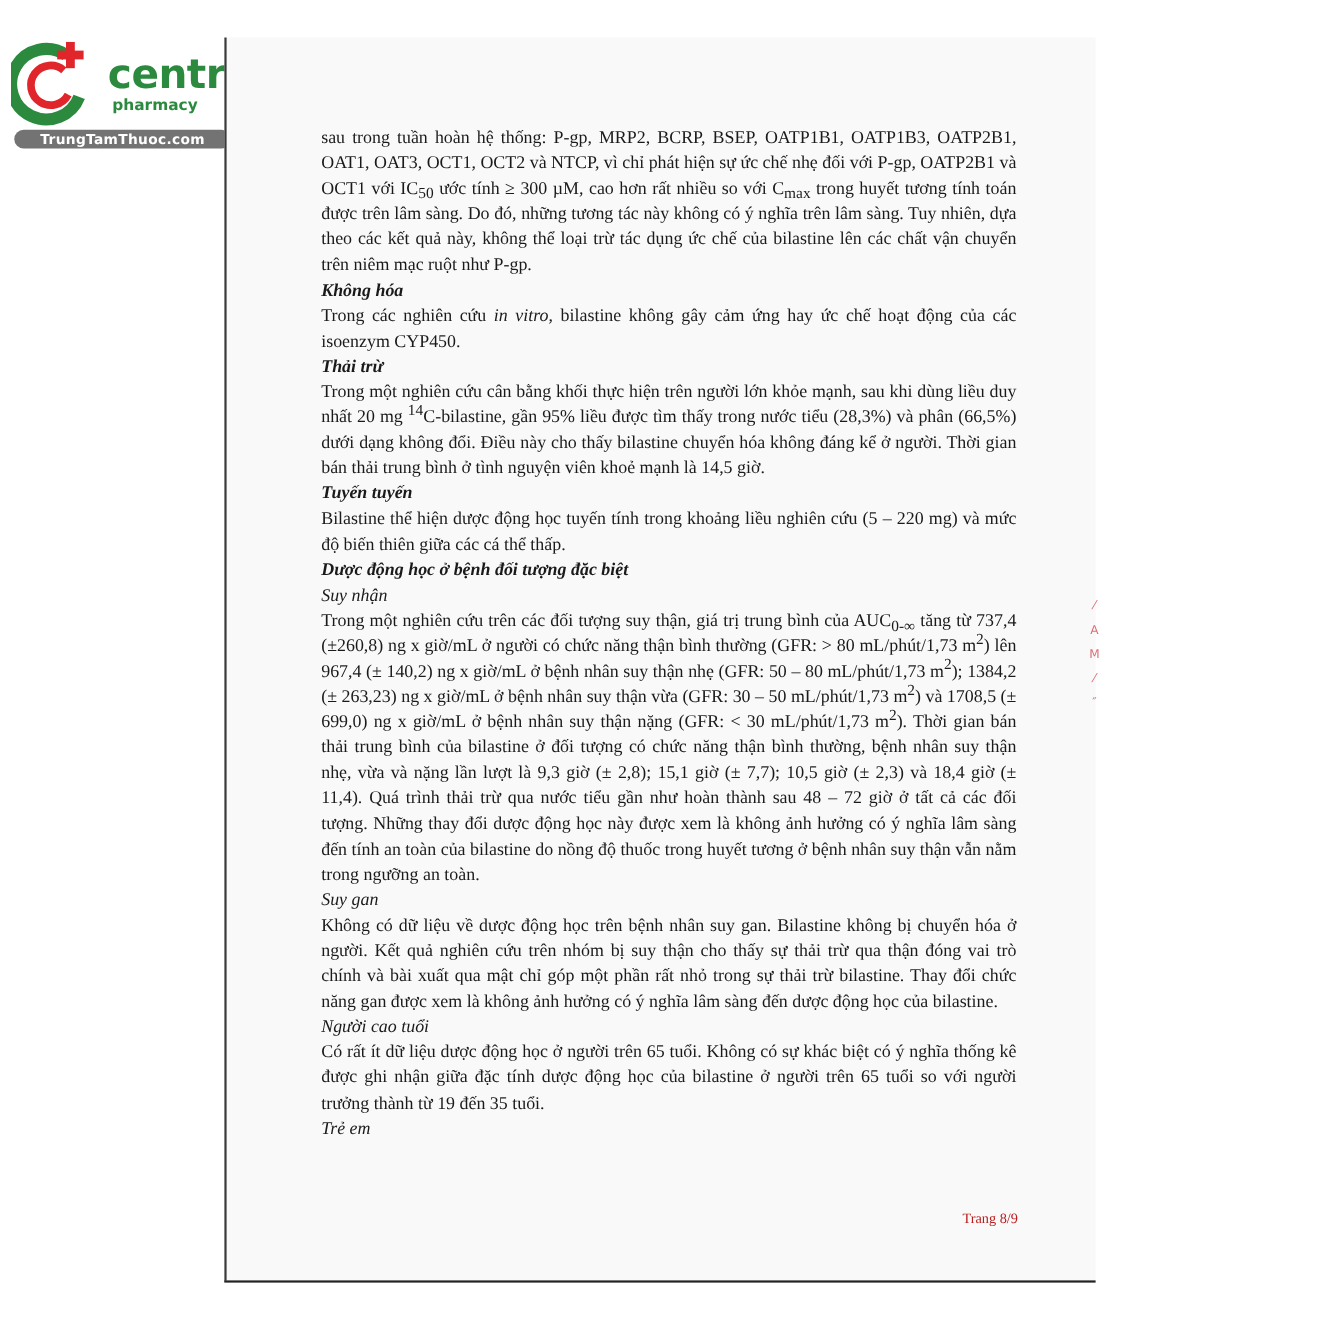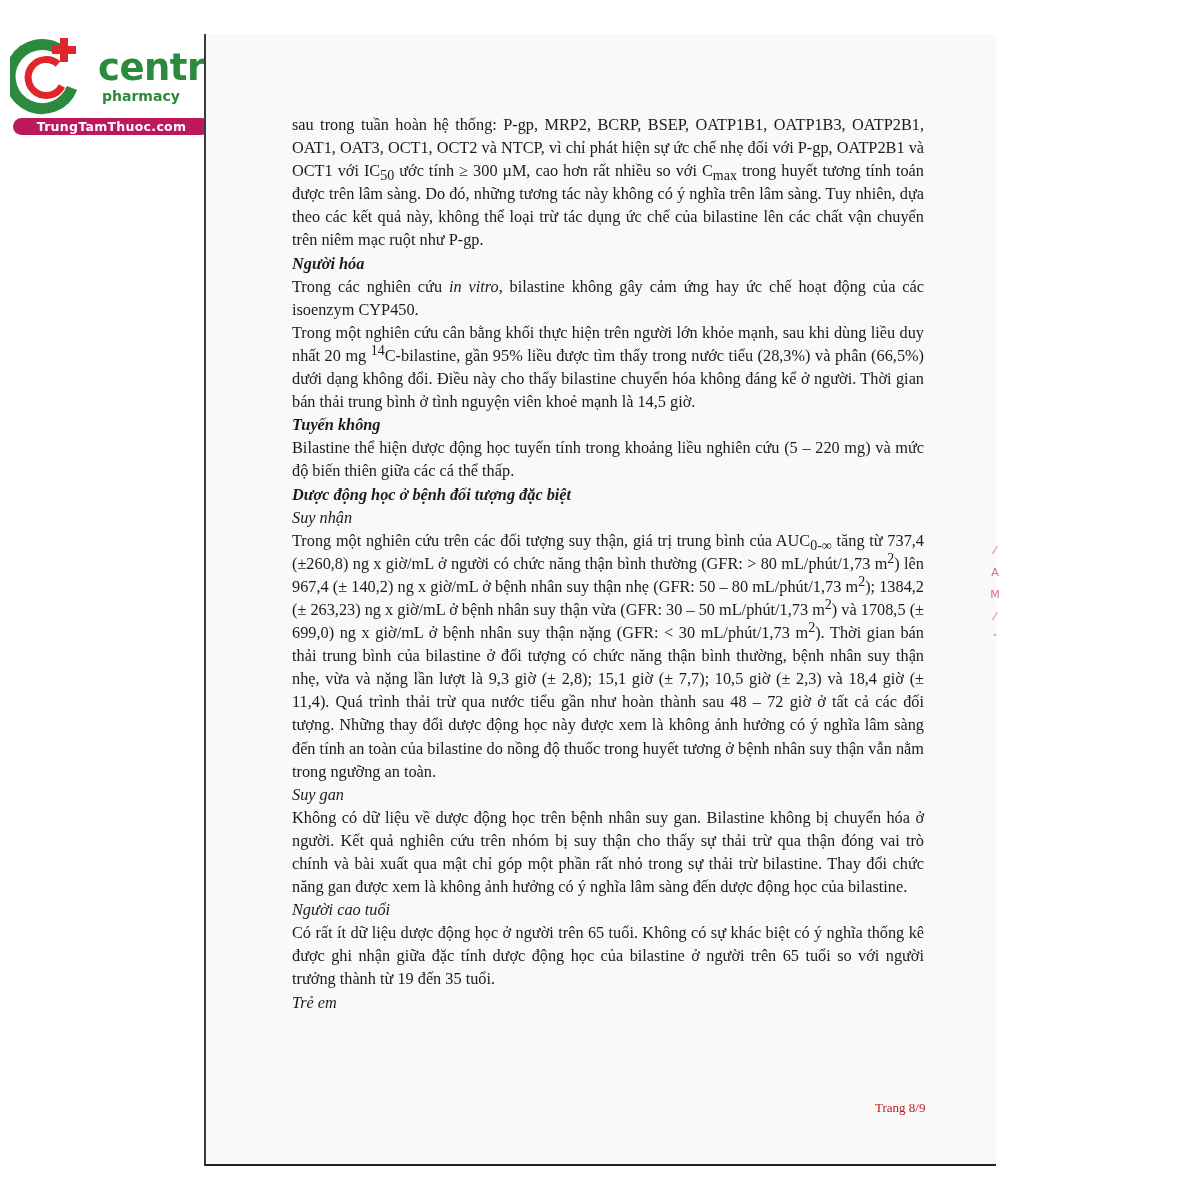--- a/index.html
+++ b/index.html
@@ -22,21 +22,21 @@
     font-family: "DejaVu Sans", sans-serif; font-size: 37px; font-weight: bold;
     color: #2b8a3e; letter-spacing: -0.5px; line-height: 40px;
   }
   .logo-sub {
     position: absolute; left: 92px; top: 50px;
     font-family: "DejaVu Sans", sans-serif; font-size: 14px; font-weight: bold;
     color: #2b8a3e; line-height: 16px;
   }
   .logo-bar {
     position: absolute; left: 3px; top: 80px; width: 197px; height: 17px;
-    background: #be185d; border-radius: 9px;
+    background: #737373; border-radius: 9px;
     color: #fff; font-family: "DejaVu Sans", sans-serif; font-weight: bold;
     font-size: 12.5px; line-height: 17px; text-align: center; letter-spacing: 0.3px;
   }
   .content {
     position: absolute; left: 292px; top: 113px; width: 632px;
     font-size: 16.3px; line-height: 23.1px;
   }
   .content p { margin: 0; text-align: justify; text-align-last: left; }
   .content .h-bold { font-weight: bold; font-style: italic; }
   .content .h-ital { font-style: italic; }
@@ -62,24 +62,25 @@
   </svg>
   <div class="logo-word">central</div>
   <div class="logo-sub">pharmacy</div>
   <div class="logo-bar">TrungTamThuoc.com</div>
 </div>
 
 <div class="page"></div>
 
 <div class="content">
   <p>sau trong tuần hoàn hệ thống: P-gp, MRP2, BCRP, BSEP, OATP1B1, OATP1B3, OATP2B1, OAT1, OAT3, OCT1, OCT2 và NTCP, vì chỉ phát hiện sự ức chế nhẹ đối với P-gp, OATP2B1 và OCT1 với IC<sub>50</sub> ước tính ≥ 300 µM, cao hơn rất nhiều so với C<sub>max</sub> trong huyết tương tính toán được trên lâm sàng. Do đó, những tương tác này không có ý nghĩa trên lâm sàng. Tuy nhiên, dựa theo các kết quả này, không thể loại trừ tác dụng ức chế của bilastine lên các chất vận chuyển trên niêm mạc ruột như P-gp.</p>
-  <p class="h-bold">Người hóa</p>
+  <p class="h-bold">Không hóa</p>
   <p>Trong các nghiên cứu <i>in vitro</i>, bilastine không gây cảm ứng hay ức chế hoạt động của các isoenzym CYP450.</p>
+  <p class="h-bold">Thải trừ</p>
   <p>Trong một nghiên cứu cân bằng khối thực hiện trên người lớn khỏe mạnh, sau khi dùng liều duy nhất 20 mg <sup>14</sup>C-bilastine, gần 95% liều được tìm thấy trong nước tiểu (28,3%) và phân (66,5%) dưới dạng không đổi. Điều này cho thấy bilastine chuyển hóa không đáng kể ở người. Thời gian bán thải trung bình ở tình nguyện viên khoẻ mạnh là 14,5 giờ.</p>
-  <p class="h-bold">Tuyến không</p>
+  <p class="h-bold">Tuyến tuyến</p>
   <p>Bilastine thể hiện dược động học tuyến tính trong khoảng liều nghiên cứu (5 – 220 mg) và mức độ biến thiên giữa các cá thể thấp.</p>
   <p class="h-bold">Dược động học ở bệnh đối tượng đặc biệt</p>
   <p class="h-ital">Suy nhận</p>
   <p>Trong một nghiên cứu trên các đối tượng suy thận, giá trị trung bình của AUC<sub>0-∞</sub> tăng từ 737,4 (±260,8) ng x giờ/mL ở người có chức năng thận bình thường (GFR: &gt; 80 mL/phút/1,73 m<sup>2</sup>) lên 967,4 (± 140,2) ng x giờ/mL ở bệnh nhân suy thận nhẹ (GFR: 50 – 80 mL/phút/1,73 m<sup>2</sup>); 1384,2 (± 263,23) ng x giờ/mL ở bệnh nhân suy thận vừa (GFR: 30 – 50 mL/phút/1,73 m<sup>2</sup>) và 1708,5 (± 699,0) ng x giờ/mL ở bệnh nhân suy thận nặng (GFR: &lt; 30 mL/phút/1,73 m<sup>2</sup>). Thời gian bán thải trung bình của bilastine ở đối tượng có chức năng thận bình thường, bệnh nhân suy thận nhẹ, vừa và nặng lần lượt là 9,3 giờ (± 2,8); 15,1 giờ (± 7,7); 10,5 giờ (± 2,3) và 18,4 giờ (± 11,4). Quá trình thải trừ qua nước tiểu gần như hoàn thành sau 48 – 72 giờ ở tất cả các đối tượng. Những thay đổi dược động học này được xem là không ảnh hưởng có ý nghĩa lâm sàng đến tính an toàn của bilastine do nồng độ thuốc trong huyết tương ở bệnh nhân suy thận vẫn nằm trong ngưỡng an toàn.</p>
   <p class="h-ital">Suy gan</p>
   <p>Không có dữ liệu về dược động học trên bệnh nhân suy gan. Bilastine không bị chuyển hóa ở người. Kết quả nghiên cứu trên nhóm bị suy thận cho thấy sự thải trừ qua thận đóng vai trò chính và bài xuất qua mật chỉ góp một phần rất nhỏ trong sự thải trừ bilastine. Thay đổi chức năng gan được xem là không ảnh hưởng có ý nghĩa lâm sàng đến dược động học của bilastine.</p>
   <p class="h-ital">Người cao tuổi</p>
   <p>Có rất ít dữ liệu dược động học ở người trên 65 tuổi. Không có sự khác biệt có ý nghĩa thống kê được ghi nhận giữa đặc tính dược động học của bilastine ở người trên 65 tuổi so với người trưởng thành từ 19 đến 35 tuổi.</p>
   <p class="h-ital">Trẻ em</p>
 </div>

